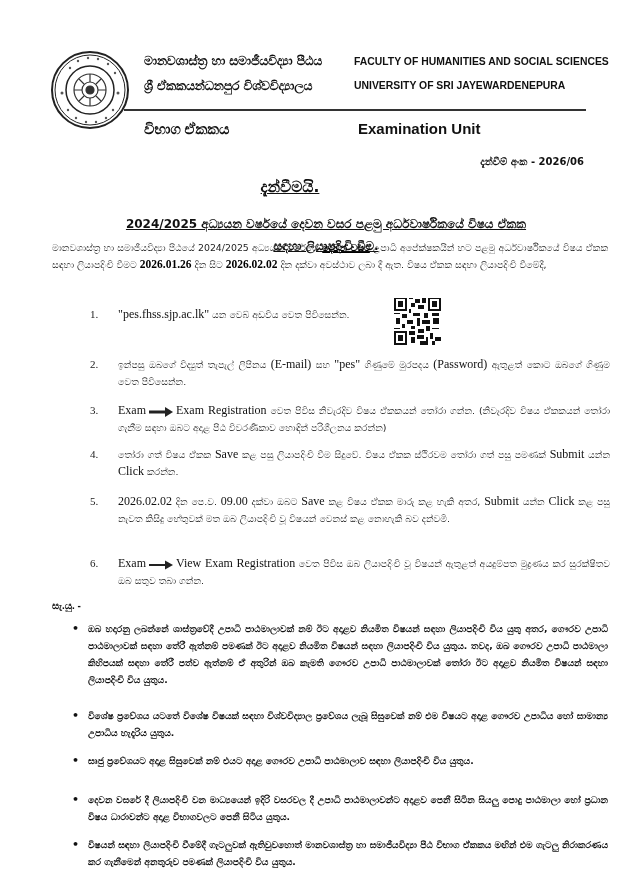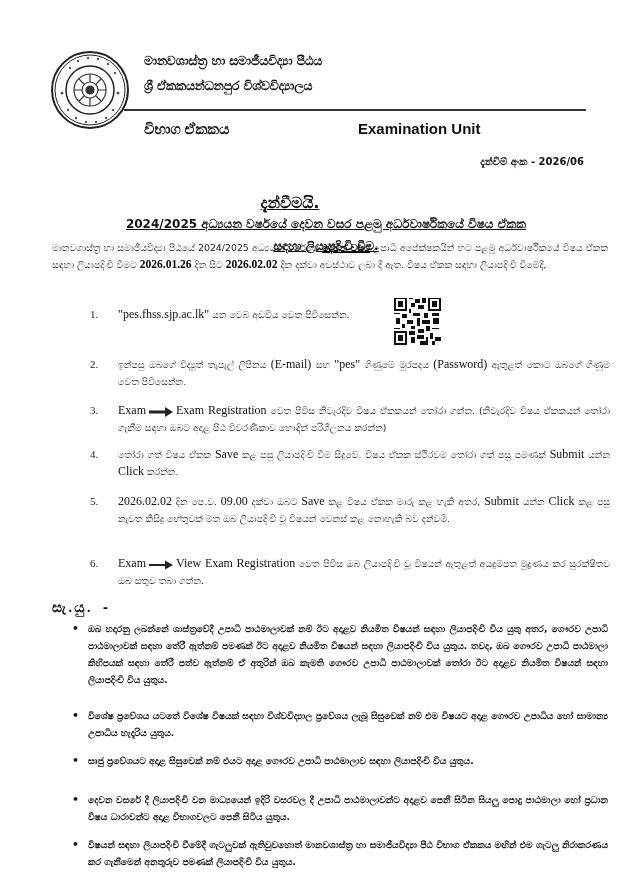--- a/index.html
+++ b/index.html
@@ -8,31 +8,31 @@
     font-family: "DejaVu Serif", "Liberation Serif", serif; color: #111;
   }
   .page { position: absolute; left: 6px; top: 0; width: 640px; height: 895px; }
   .logo { position: absolute; left: 44px; top: 48px; width: 80px; height: 84px; }
   .hdr-si { position: absolute; left: 138px; font-family: "DejaVu Sans", sans-serif; font-weight: bold; font-size: 12.5px; letter-spacing: -0.2px; }
   .hdr-en { position: absolute; left: 348px; font-family: "Liberation Sans", sans-serif; font-weight: bold; font-size: 10.4px; }
   .hdr-rule { position: absolute; left: 118px; top: 109px; width: 462px; height: 2px; background: #333; }
   .unit-si { position: absolute; left: 138px; top: 121px; font-family: Liberation Serif, serif; font-weight: bold; font-size: 14.5px; }
   .unit-en { position: absolute; left: 352px; top: 120px; font-family: "Liberation Sans", sans-serif; font-weight: bold; font-size: 15px; }
   .notice-no { position: absolute; right: 62px; top: 156px; font-family: "DejaVu Sans", sans-serif; font-weight: bold; font-size: 10px; }
-  .title { position: absolute; left: 0; width: 568px; text-align: center; top: 178px; font-family: "DejaVu Sans", sans-serif; font-weight: bold; font-size: 15.5px; text-decoration: underline; margin-top: 16px; }
+  .title { position: absolute; left: 0; width: 568px; text-align: center; top: 178px; font-family: "DejaVu Sans", sans-serif; font-weight: bold; font-size: 15.5px; text-decoration: underline; }
   .subject { position: absolute; left: 40px; width: 560px; text-align: center; top: 213px; font-family: "DejaVu Sans", sans-serif; font-weight: bold; font-size: 12px; line-height: 22px; text-decoration: underline; }
   .intro { position: absolute; left: 46px; width: 556px; top: 239px; font-family: "DejaVu Sans", sans-serif; font-size: 9.4px; line-height: 17px; text-align: justify; color: #222; }
   .intro b { color: #000; }
   .step { position: absolute; left: 84px; width: 520px; font-family: "DejaVu Sans", sans-serif; font-size: 9.4px; line-height: 17px; color: #222; }
   .step .num { position: absolute; left: 0; top: 0; font-family: "Liberation Serif", serif; font-size: 11px; }
   .step .txt { margin-left: 28px; display: block; text-align: justify; }
   .step .en { font-family: "Liberation Serif", serif; font-size: 12px; color: #111; }
   .arrow { display: inline-block; width: 24px; height: 10px; vertical-align: middle; margin: 0 3px; }
   .qr { position: absolute; left: 388px; top: 297px; width: 47px; height: 48px; }
-  .note-label { position: absolute; left: 46px; top: 600px; font-family: Liberation Mono, monospace; font-weight: bold; font-size: 14px; }
+  .note-label { position: absolute; left: 46px; top: 600px; font-family: Liberation Sans, sans-serif; font-weight: bold; font-size: 10px; }
   .bullet { position: absolute; left: 66px; width: 536px; font-family: "DejaVu Sans", sans-serif; font-weight: bold; font-size: 9.2px; line-height: 17px; color: #111; }
   .bullet .dot { position: absolute; left: 0; top: 0; font-size: 11px; }
   .bullet .txt { margin-left: 16px; display: block; text-align: justify; }
 </style>
 </head>
 <body>
 
 <div class="page">
 
   <svg class="logo" viewBox="0 0 80 84">
@@ -58,20 +58,22 @@
         <circle cx="26" cy="70" r="1.2"></circle>
         <circle cx="36" cy="74" r="1.2"></circle>
         <circle cx="46" cy="74" r="1.2"></circle>
         <circle cx="56" cy="70" r="1.2"></circle>
         <circle cx="63" cy="62" r="1.2"></circle>
     </g>
   </svg>
 
   <div class="hdr-si" style="top:53px;">මානවශාස්ත්‍ර හා සමාජීයවිද්‍යා පීඨය</div>
   <div class="hdr-si" style="top:78px;">ශ්‍රී ඒකකයන්ධනපුර විශ්වවිද්‍යාලය</div>
+  <div class="hdr-en" style="top:56px;">FACULTY OF HUMANITIES AND SOCIAL SCIENCES</div>
+  <div class="hdr-en" style="top:80px;">UNIVERSITY OF SRI JAYEWARDENEPURA</div>
   <div class="hdr-rule"></div>
   <div class="unit-si">විභාග ඒකකය</div>
   <div class="unit-en">Examination Unit</div>
 
   <div class="notice-no">දැන්වීම් අංක - 2026/06</div>
 
   <div class="title">දැන්වීමයි.</div>
 
   <div class="subject">
     <div>2024/2025 අධ්‍යයන වර්ෂයේ දෙවන වසර පළමු අර්ධවාර්ෂිකයේ විෂය ඒකක</div>

